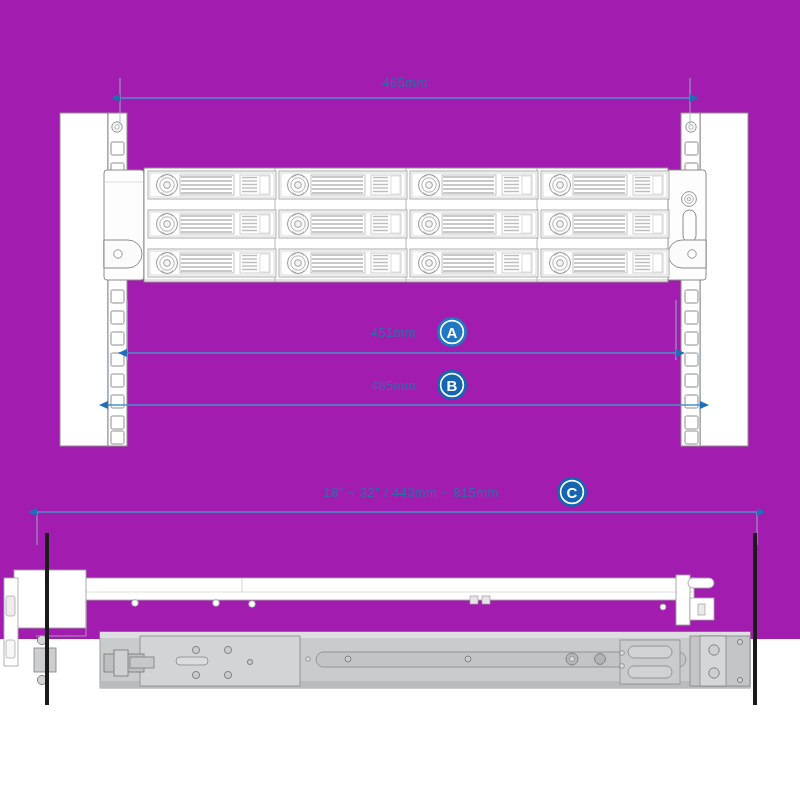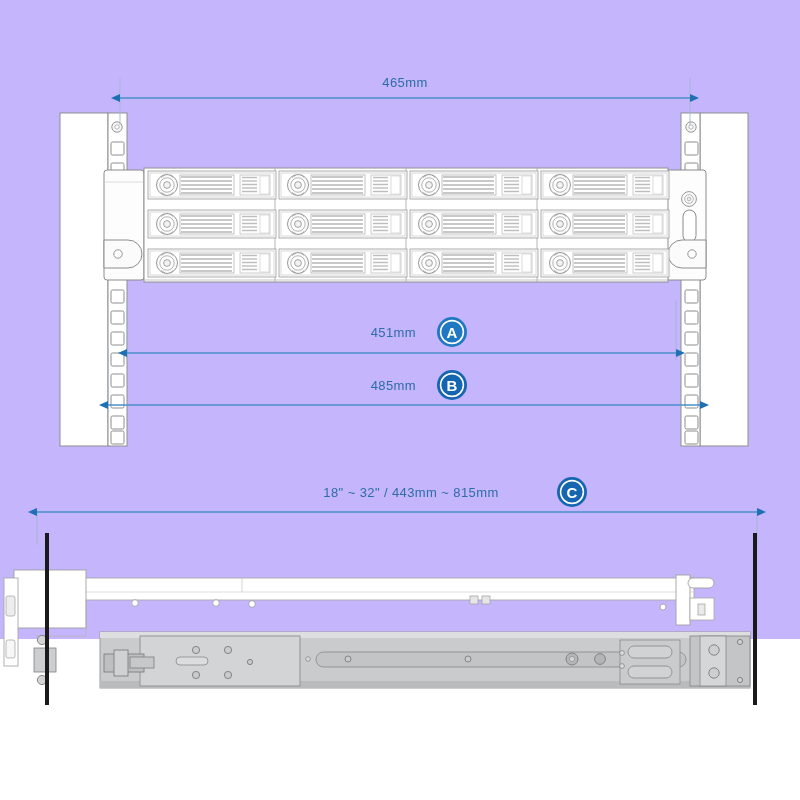--- a/index.html
+++ b/index.html
@@ -2,21 +2,21 @@
 <html><head>
 <meta charset="utf-8">
 <title>Rackmount Dimension Diagram</title>
 <style>
   html,body{margin:0;padding:0;background:#ffffff;}
   body{
     width:800px;height:800px;
     font-family:"Liberation Sans","DejaVu Sans",sans-serif;
     overflow:hidden;position:relative;
   }
-  #stage{position:relative;width:800px;height:639px;background:#c4b5fd;}
+  #stage{position:relative;width:800px;height:639px;background:#a21caf;}
   svg#diagram{position:absolute;left:0;top:0;width:800px;height:800px;display:block;}
   .dimtext{
     font-family:"Liberation Sans","DejaVu Sans",sans-serif;
     font-size:13px;fill:#2e6da8;letter-spacing:0.4px;
   }
   .badgetext{
     font-family:"Liberation Sans","DejaVu Sans",sans-serif;
     font-size:15px;font-weight:bold;fill:#ffffff;
   }
 </style>

